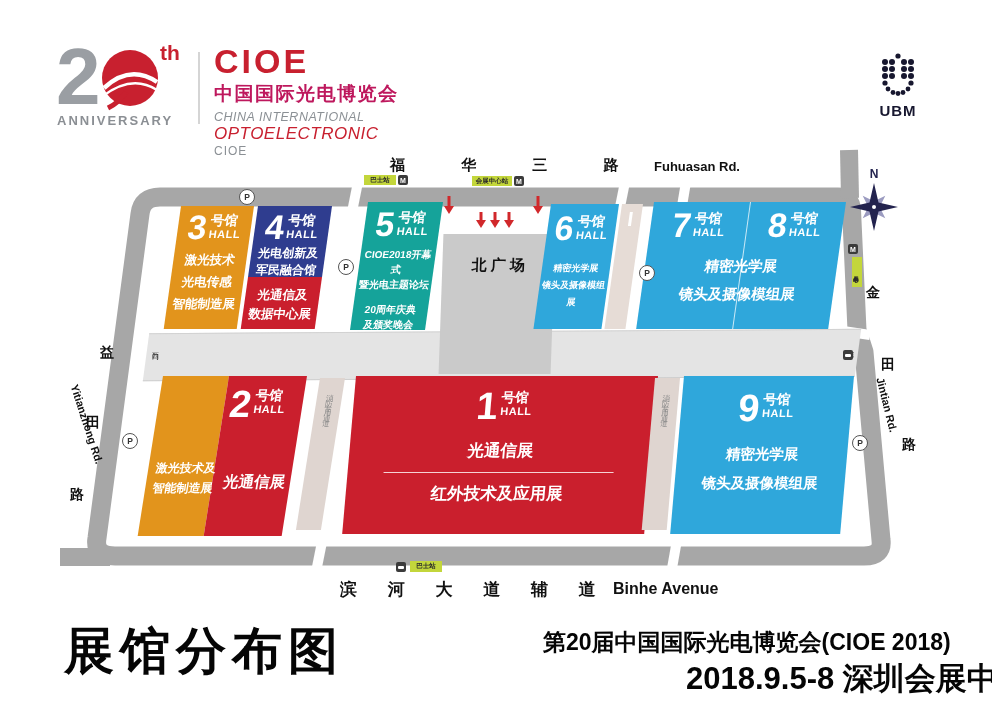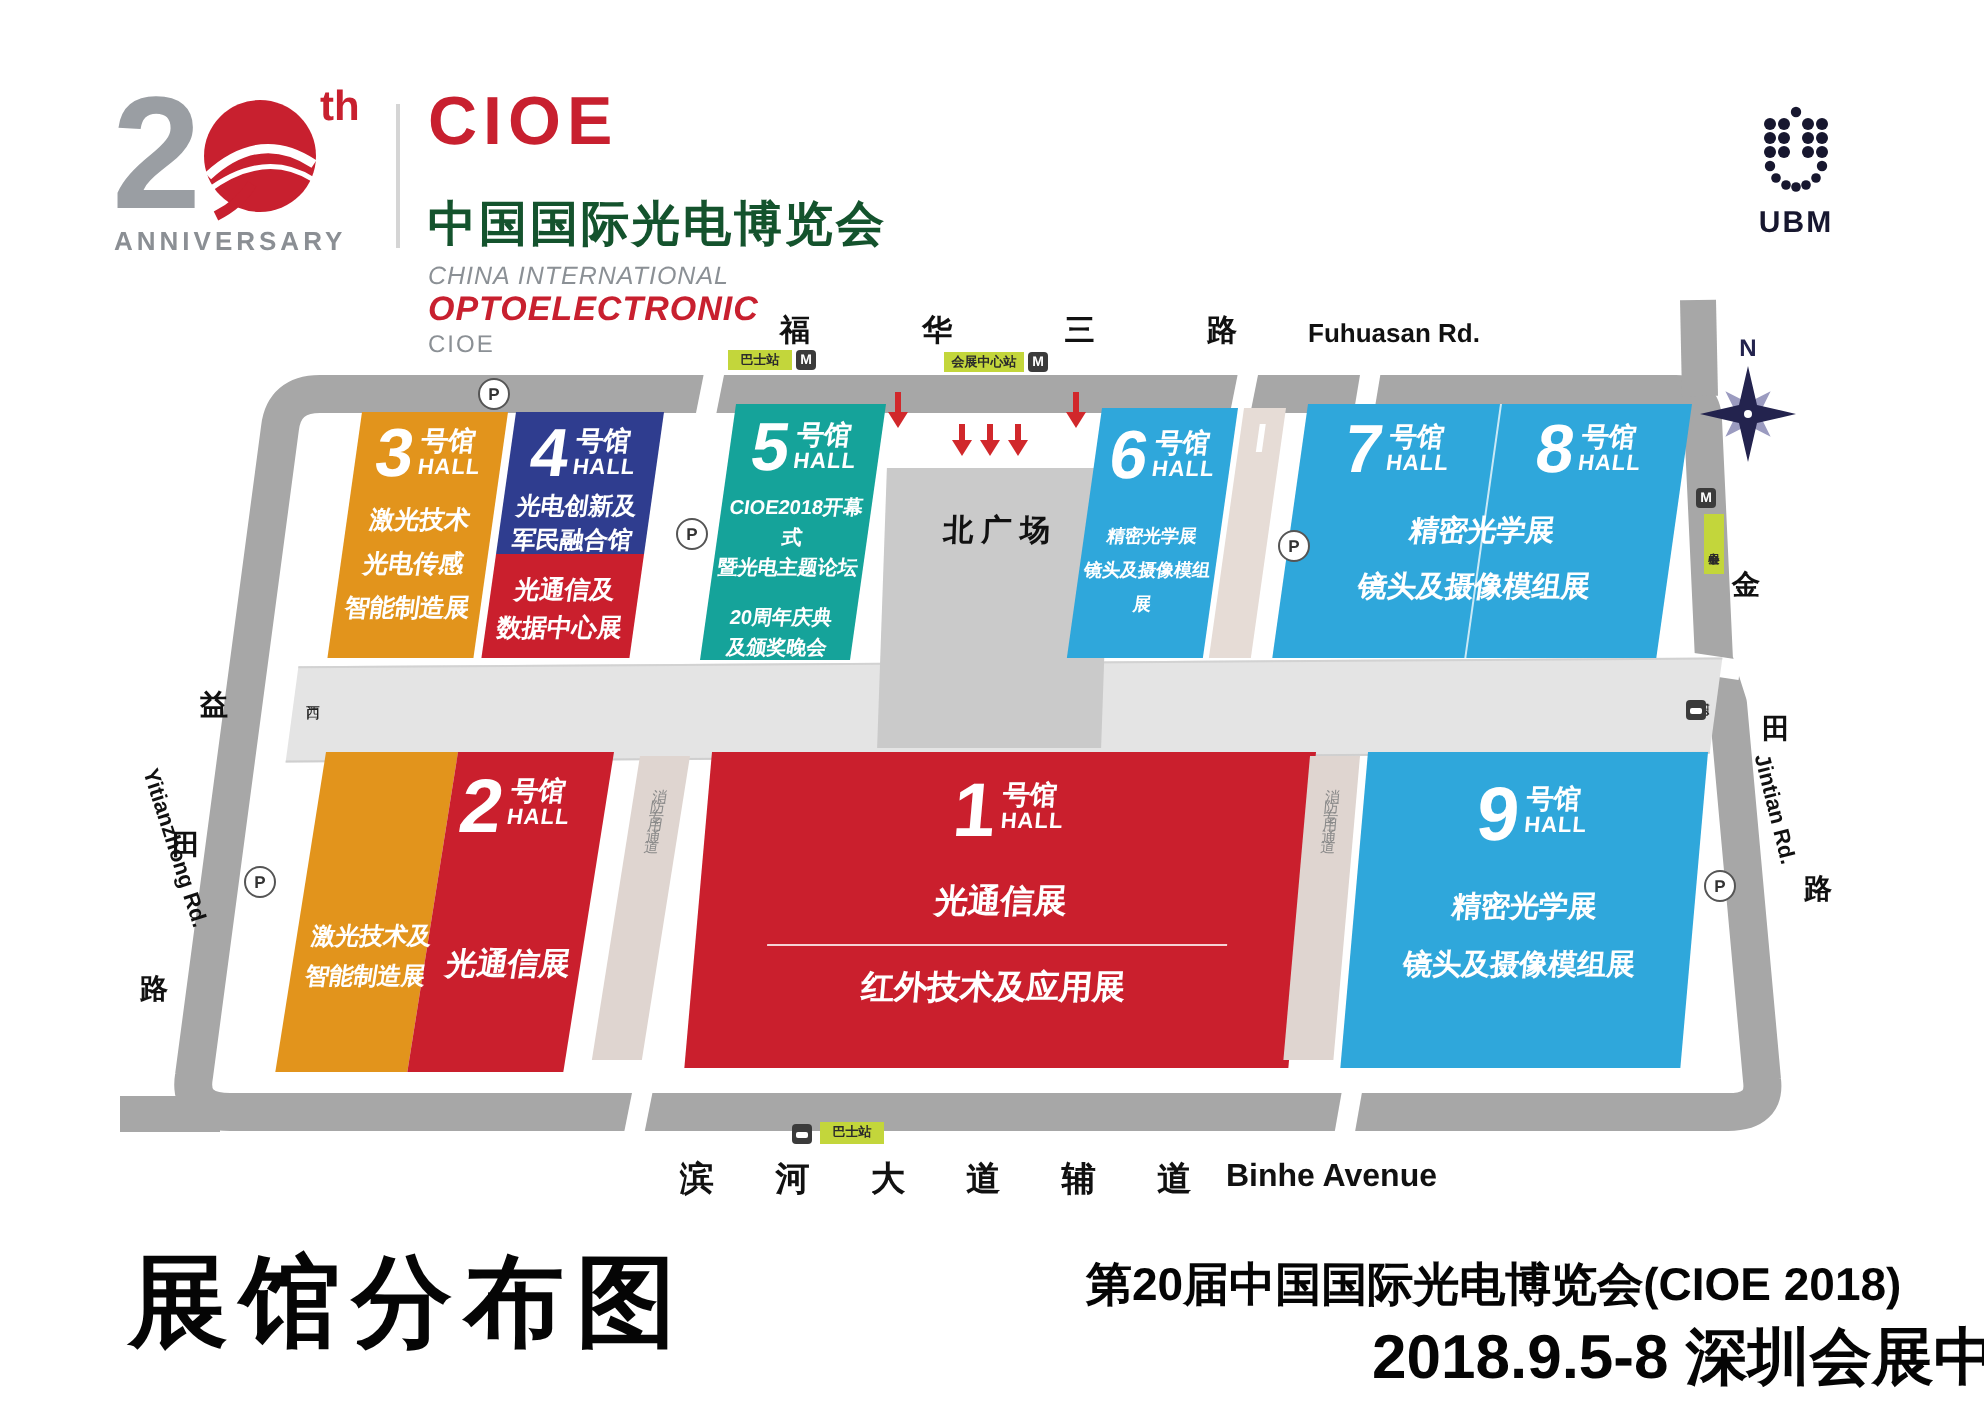--- a/index.html
+++ b/index.html
@@ -2,23 +2,23 @@
 <html><head>
 <meta charset="utf-8">
 <style>
   html,body{margin:0;padding:0;background:#fff;}
   .stage{position:relative;width:992px;height:710px;background:#fff;overflow:hidden;
          font-family:"Liberation Sans","DejaVu Sans",sans-serif;color:#000;}
   .abs{position:absolute;}
   
   .anniv-label{font-size:13px;font-weight:700;color:#8b8f94;letter-spacing:2px;}
   .cioe-word{font-size:34px;font-weight:900;color:#c8202f;letter-spacing:3px;line-height:1;}
-  .cioe-cn{font-size:24px;font-weight:700;color:#14532d;letter-spacing:1.5px;margin-top:18px;}
+  .cioe-cn{font-size:19px;font-weight:700;color:#be185d;letter-spacing:1.5px;margin-top:3px;}
   .cioe-en1{font-size:12.5px;font-style:italic;color:#8b9095;letter-spacing:.5px;margin-top:3px;}
-  .cioe-en2{font-size:17px;font-style:italic;font-weight:700;color:#c8202f;letter-spacing:.5px;}
+  .cioe-en2{font-size:17px;font-style:italic;font-weight:400;color:#c8202f;letter-spacing:.5px;}
   .cioe-en3{font-size:12px;color:#8b9095;letter-spacing:1px;}
   .ubm-txt{font-size:15px;font-weight:800;color:#17172f;letter-spacing:1px;text-align:center;}
   
   .hall{color:#fff;text-align:center;z-index:3;}
   .hall-head{display:flex;justify-content:center;align-items:flex-start;gap:3px;}
   .hall-num{font-size:34px;font-weight:800;line-height:.95;}
   .hall-num.big{font-size:38px;}
   .hh{display:flex;flex-direction:column;align-items:flex-start;margin-top:3px;text-align:left;}
   .hh .cn{font-size:13.5px;font-weight:700;line-height:1.05;}
   .hh .en{font-size:11px;font-weight:700;letter-spacing:.5px;line-height:1.15;}

